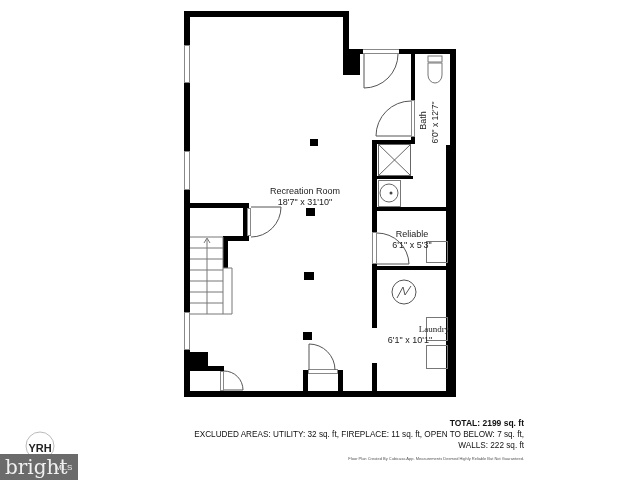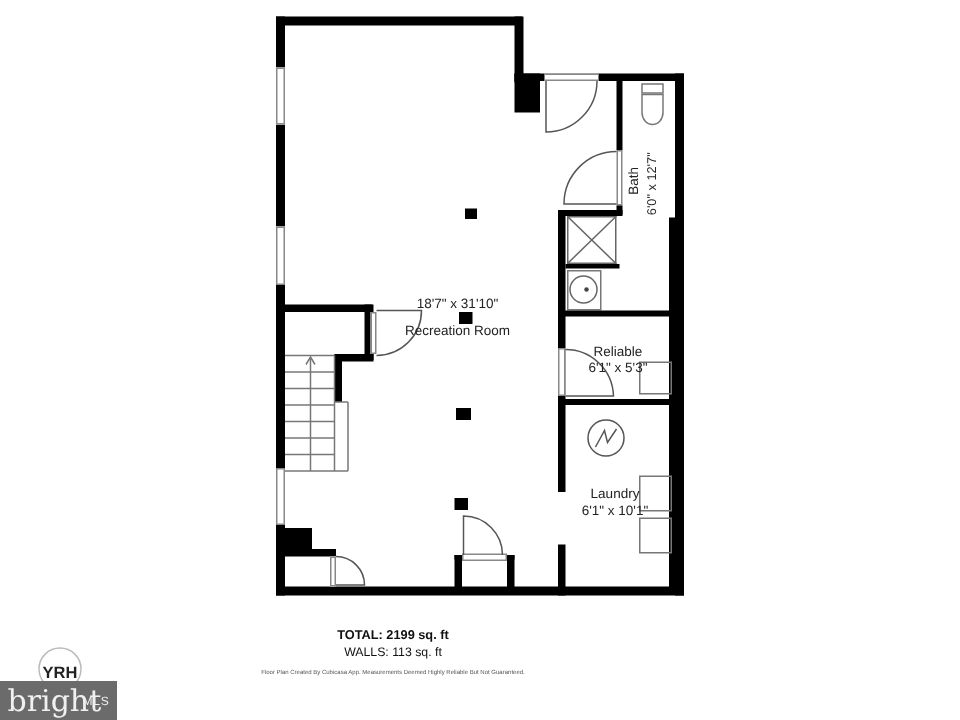--- a/index.html
+++ b/index.html
@@ -1,20 +1,20 @@
 <!DOCTYPE html>
 <html><head>
 <meta charset="utf-8">
 <style>
   html, body { margin:0; padding:0; background:#ffffff; }
   body { width:640px; height:480px; position:relative; overflow:hidden; font-family:"Liberation Sans", sans-serif; }
   .plan { position:absolute; left:0; top:0; width:640px; height:400px; }
   .w { position:absolute; background:#000; }
   .label { position:absolute; color:#222; font-size:9px; text-align:center; white-space:nowrap; line-height:11px; }
-  .footer { position:absolute; left:0; top:418px; width:524px; text-align:center; color:#111; }
+  .footer { position:absolute; left:0; top:418px; width:524px; text-align:right; color:#111; }
   .footer .total { font-size:8.5px; font-weight:bold; line-height:11px; }
   .footer .line { font-size:8.2px; line-height:11px; }
   .footer .credit { font-size:4px; color:#555; margin-top:5px; line-height:6px; }
   .brandbar { position:absolute; left:0; top:454px; width:78px; height:26px; background:#6b6b6b; }
   .brand-text { position:absolute; left:5px; top:455px; color:#f0f0f0; font-family:"DejaVu Serif", serif; font-size:20px; line-height:24px; letter-spacing:0px; }
   .brand-mls { position:absolute; left:55px; top:463px; color:#f0f0f0; font-family:"Liberation Sans", sans-serif; font-size:8px; letter-spacing:0.5px; }
 </style>
 </head>
 <body>
 
@@ -125,36 +125,37 @@
   <div style="position:absolute;left:308px;top:369px;width:30px;height:5px;border:1px solid #888;box-sizing:border-box;background:#fff;"></div>
   <svg style="position:absolute;left:308px;top:343px;" width="30" height="28">
       <path d="M1 27 L1 1 A26 26 0 0 1 27 27" fill="none" stroke="#555"></path>
     </svg>
 
   <div class="w" style="left:310px;top:139px;width:8px;height:7px;"></div>
   <div class="w" style="left:306px;top:208px;width:9px;height:8px;"></div>
   <div class="w" style="left:304px;top:272px;width:10px;height:8px;"></div>
   <div class="w" style="left:303px;top:332px;width:9px;height:8px;"></div>
 
-  <div class="label" style="left:250px;top:186px;width:110px;margin-top:29px;">Recreation Room</div>
+  <div class="label" style="left:250px;top:186px;width:110px;">Recreation Room</div>
   <div class="label" style="left:250px;top:197px;width:110px;">18'7" x 31'10"</div>
 
   <div class="label" style="left:403px;top:115px;width:40px;transform:rotate(-90deg);">Bath</div>
   <div class="label" style="left:400px;top:117px;width:70px;transform:rotate(-90deg);font-size:8.5px;">6'0" x 12'7"</div>
 
   <div class="label" style="left:382px;top:229px;width:60px;">Reliable</div>
   <div class="label" style="left:382px;top:240px;width:60px;">6'1" x 5'3"</div>
 
-  <div class="label" style="left:380px;top:324px;width:60px;">Laundry</div>
+  <div class="label" style="left:404px;top:324px;width:60px;font-family:Liberation Serif, serif;">Laundry</div>
   <div class="label" style="left:375px;top:335px;width:70px;">6'1" x 10'1"</div>
 </div>
 
 <div class="footer">
   <div class="total">TOTAL: 2199 sq. ft</div>
-  <div class="line">WALLS: 113 sq. ft</div>
+  <div class="line">EXCLUDED AREAS: UTILITY: 32 sq. ft, FIREPLACE: 11 sq. ft, OPEN TO BELOW: 7 sq. ft,</div>
+  <div class="line">WALLS: 222 sq. ft</div>
   <div class="credit">Floor Plan Created By Cubicasa App. Measurements Deemed Highly Reliable But Not Guaranteed.</div>
 </div>
 
 <svg style="position:absolute;left:23px;top:428px;" width="34" height="32">
   <circle cx="17" cy="18" r="14" fill="none" stroke="#bbb" stroke-width="1"></circle>
   <text x="17" y="24" text-anchor="middle" font-family="Liberation Sans, sans-serif" font-size="11" font-weight="bold" fill="#222">YRH</text>
 </svg>
 <div class="brandbar"></div>
 <div class="brand-text">bright</div>
 <div class="brand-mls">MLS</div>

